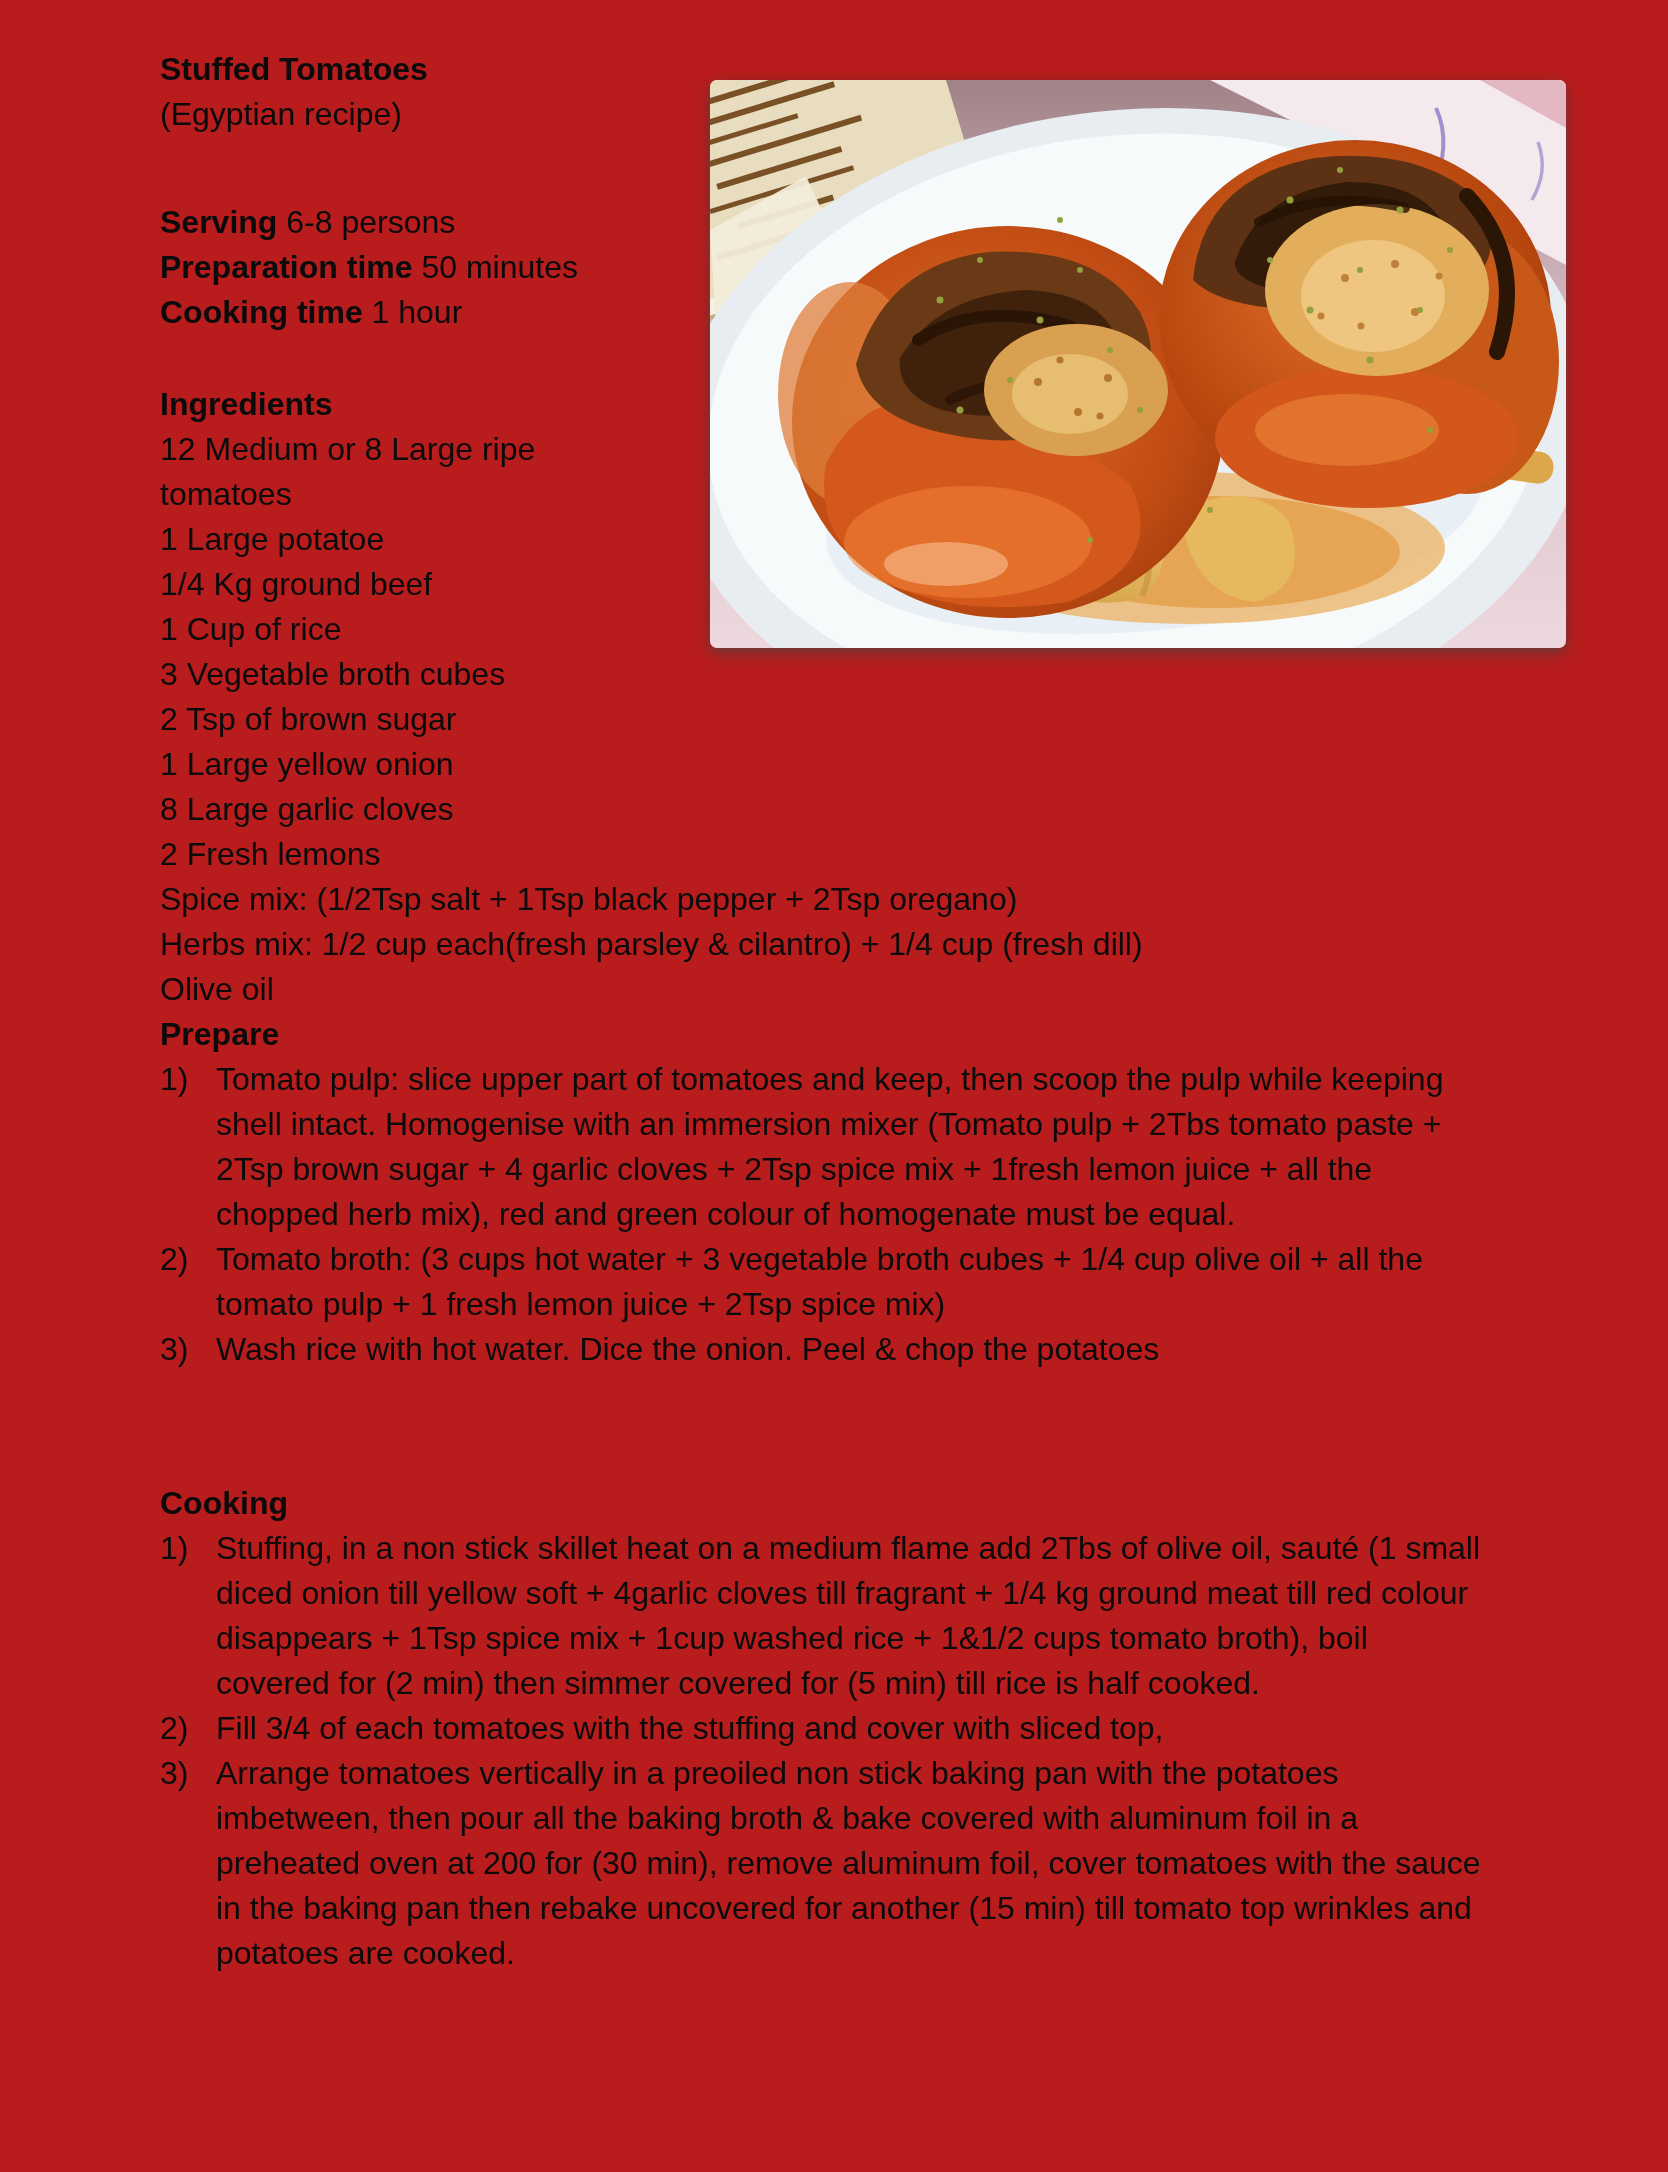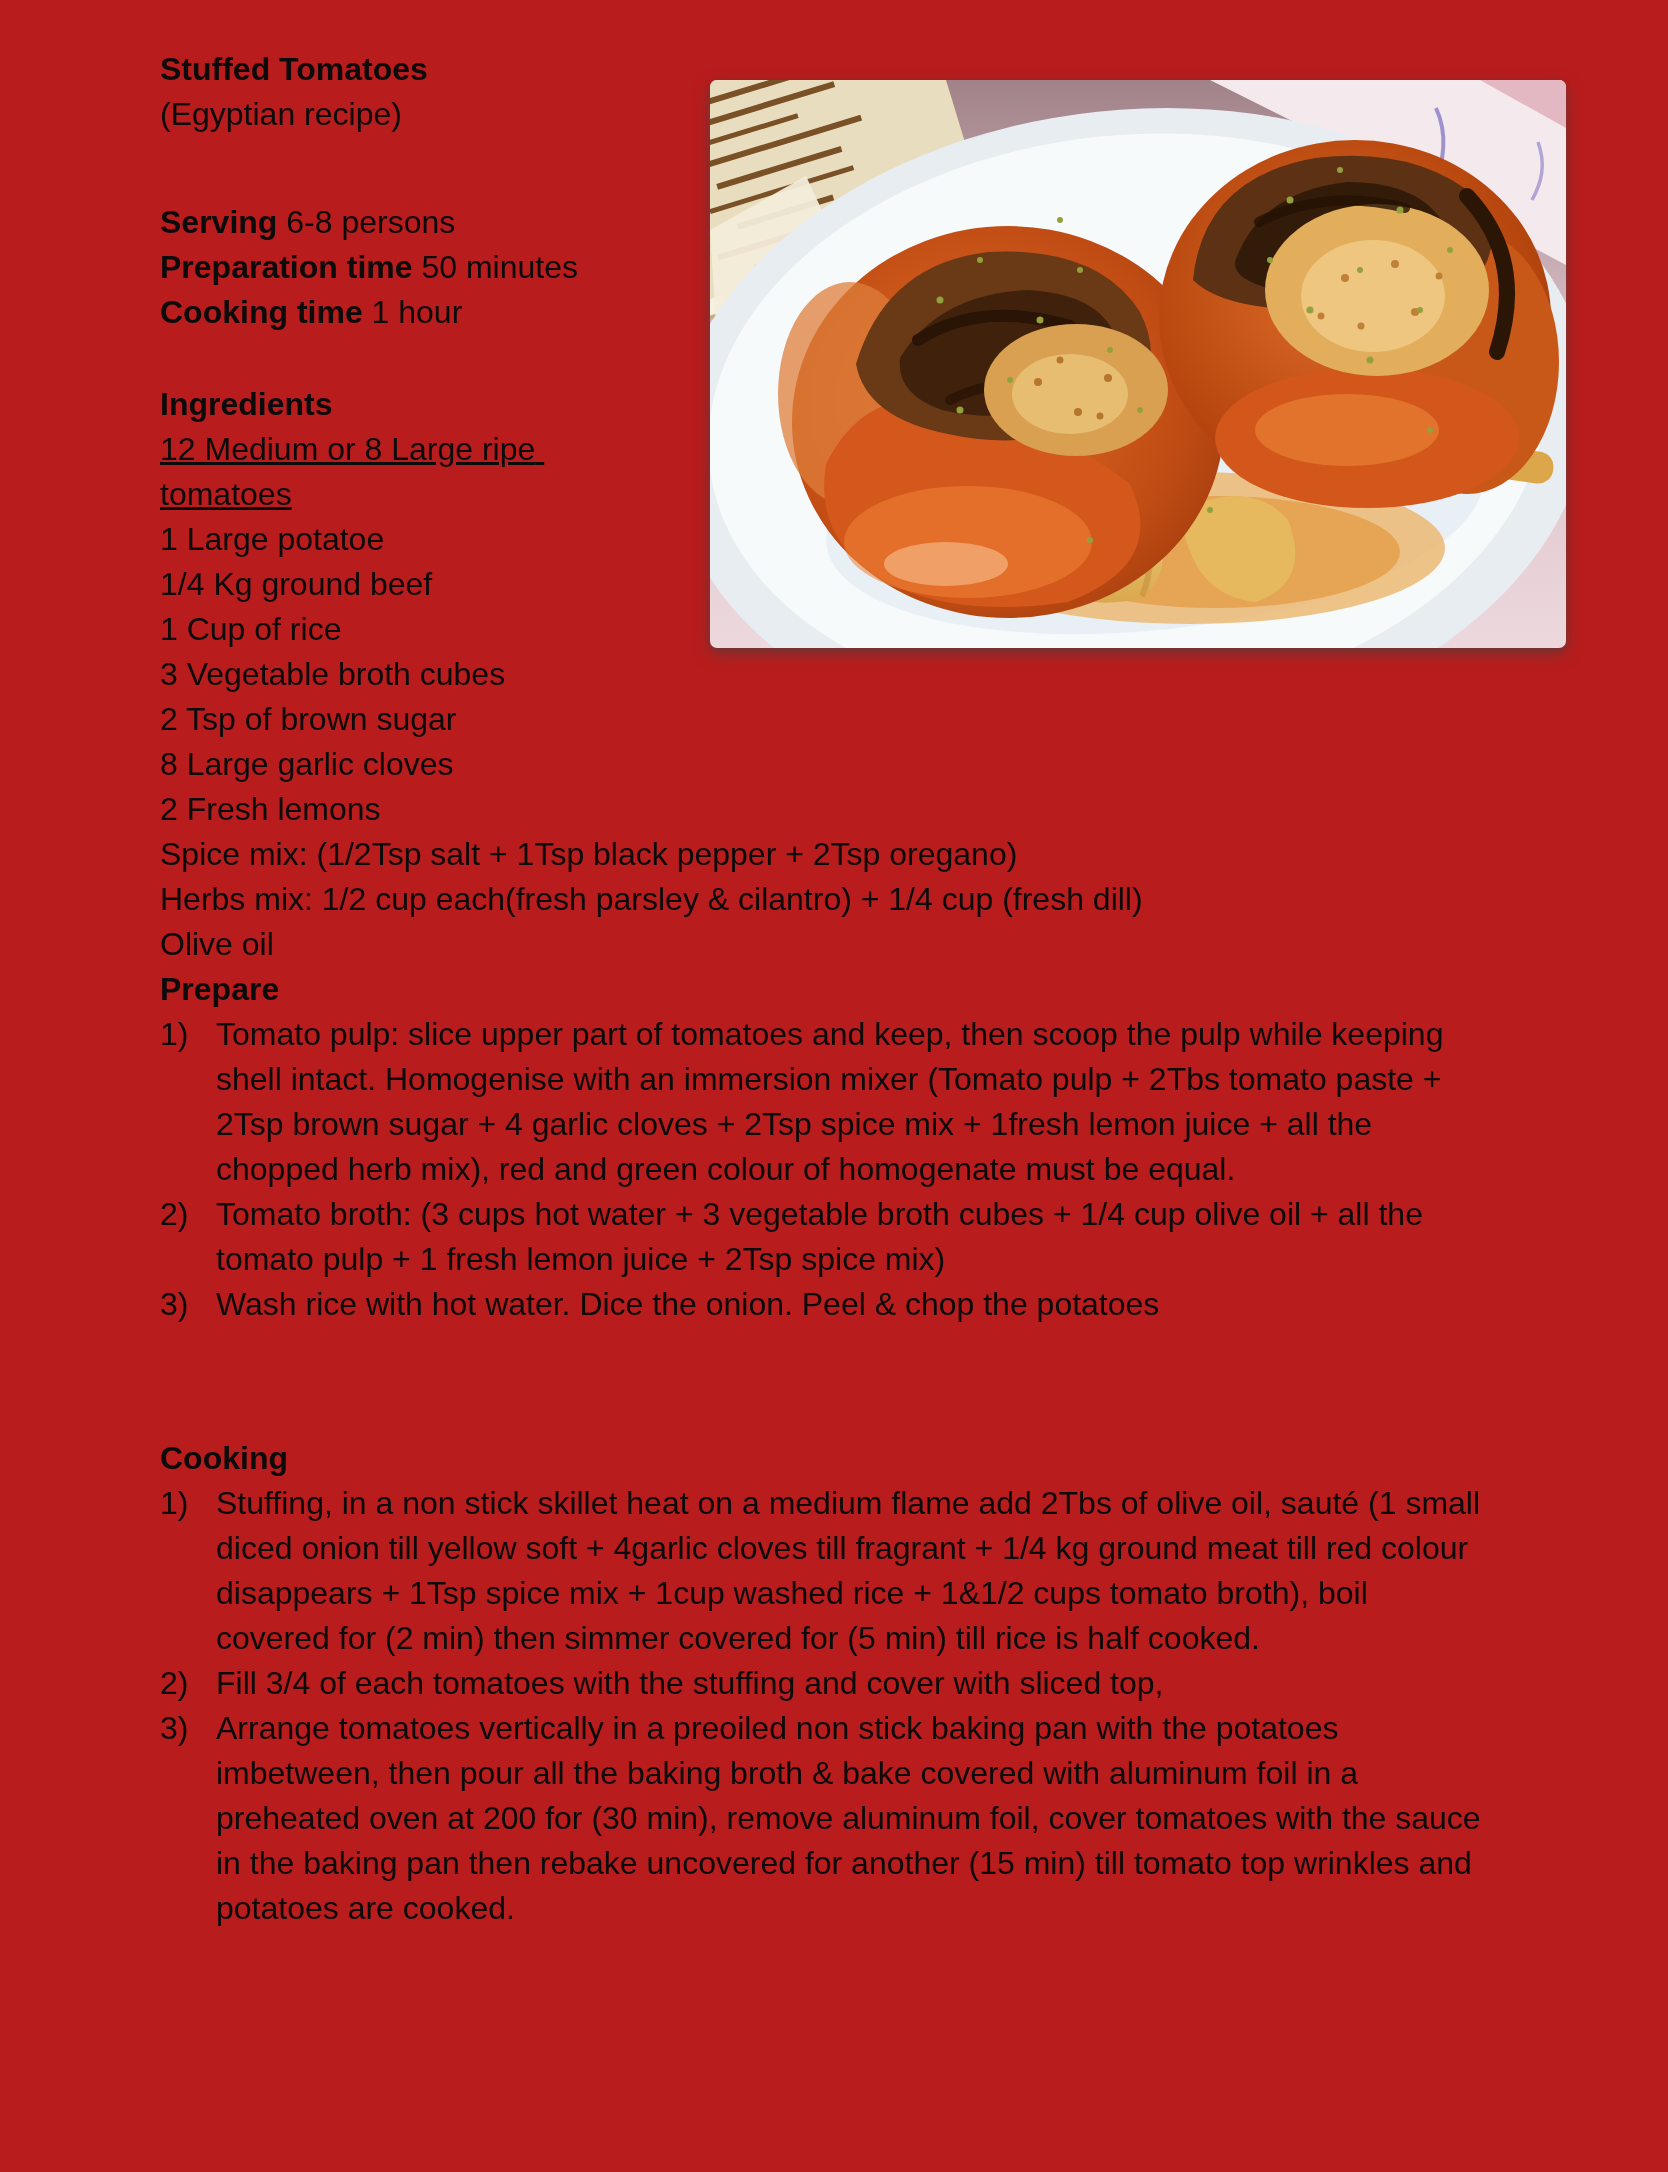--- a/index.html
+++ b/index.html
@@ -10,21 +10,21 @@
     font-family:"Liberation Sans","DejaVu Sans",sans-serif;
     font-size:32px;line-height:45px;color:#0b0b0b;
     overflow:hidden;
   }
   .content{position:absolute;left:160px;top:47px;width:1330px;}
   h1,h2{font-size:32px;line-height:45px;margin:0;font-weight:700;}
   .line{white-space:pre-wrap;}
   .b{font-weight:700;text-align:center;}
   .meta{margin-top:63px;}
   .ingredients{margin-top:47px;}
-  .ing-0{max-width:470px;text-decoration:underline;}
+  .ing-0{max-width:470px;}
   .prepare{}
   .cooking{margin-top:109px;}
   .step{display:flex;align-items:flex-start;}
   .step .num{width:56px;flex:none;}
   .step .txt{flex:1;}
   figure.photo{
     position:absolute;left:710px;top:80px;width:856px;height:568px;
     margin:0;border-radius:7px;overflow:hidden;
     box-shadow:0 6px 16px rgba(70,70,70,.55), 0 2px 5px rgba(70,70,70,.35);
   }
@@ -47,20 +47,21 @@
     </div>
 
     <div class="ingredients">
       <h2>Ingredients</h2>
       <div class="line ing-0">12 Medium or 8 Large ripe tomatoes</div>
       <div class="line">1 Large potatoe</div>
       <div class="line">1/4 Kg ground beef</div>
       <div class="line">1 Cup of rice</div>
       <div class="line">3 Vegetable broth cubes</div>
       <div class="line">2 Tsp of brown sugar</div>
+      <div class="line">1 Large yellow onion</div>
       <div class="line">8 Large garlic cloves</div>
       <div class="line">2 Fresh lemons</div>
       <div class="line">Spice mix: (1/2Tsp salt + 1Tsp black pepper + 2Tsp oregano)</div>
       <div class="line">Herbs mix: 1/2 cup each(fresh parsley &amp; cilantro) + 1/4 cup (fresh dill)</div>
       <div class="line">Olive oil</div>
     </div>
 
     <div class="prepare">
       <h2>Prepare</h2>
       <div class="step">

